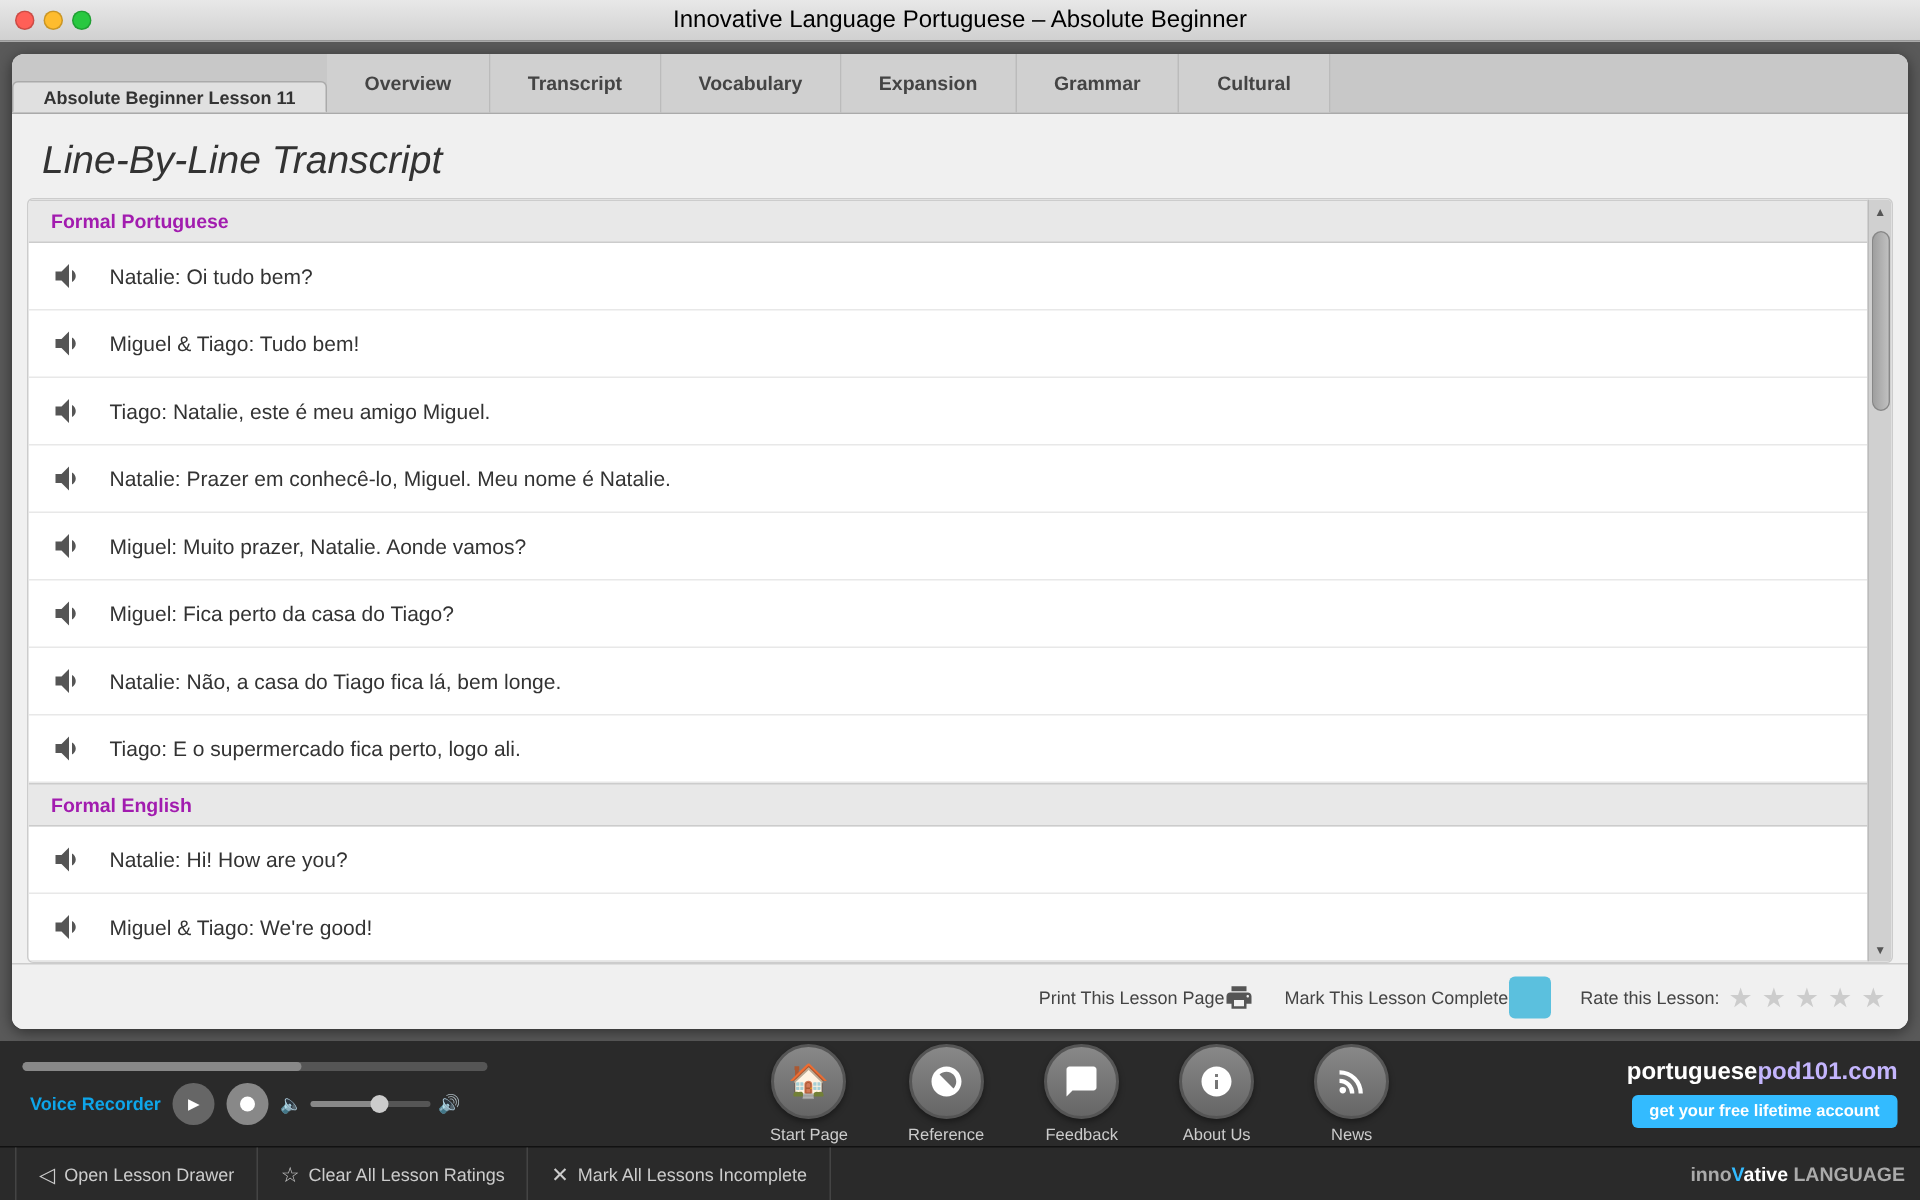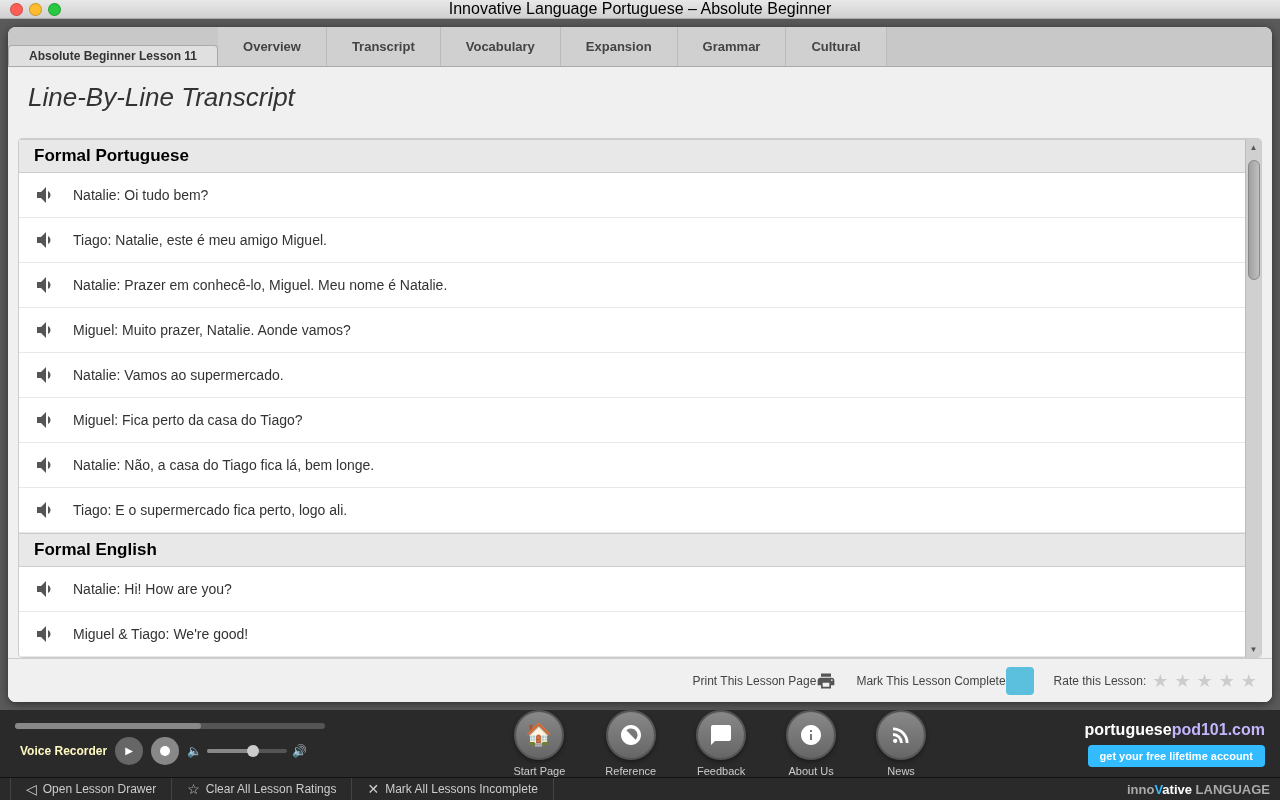--- a/index.html
+++ b/index.html
@@ -99,21 +99,21 @@
     #content-area {
       flex: 1;
       background: #f0f0f0;
       display: flex;
       flex-direction: column;
       overflow: hidden;
     }
 
     
     #page-title-area {
-      padding: 15px 20px 25px 20px;
+      padding: 15px 20px 10px 20px;
     }
     #page-title {
       font-size: 26px;
       font-style: italic;
       color: #333;
       font-weight: 300;
     }
 
     
     #transcript-container {
@@ -130,23 +130,23 @@
       flex: 1;
       overflow-y: scroll;
     }
 
     
     .section-header {
       background: #e8e8e8;
       border-bottom: 1px solid #ccc;
       border-top: 1px solid #ccc;
       padding: 6px 15px;
-      font-size: 17px;
+      font-size: 13px;
       font-weight: bold;
-      color: #000000;
+      color: #a21caf;
     }
 
     
     .transcript-row {
       display: flex;
       align-items: center;
       padding: 10px 15px;
       border-bottom: 1px solid #e8e8e8;
       min-height: 42px;
     }
@@ -258,21 +258,21 @@
       height: 100%;
       background: #888;
       border-radius: 3px;
     }
     #player-left {
       display: flex;
       flex-direction: column;
       width: 340px;
     }
     #voice-recorder-label {
-      color: #fef9c3;
+      color: #0ea5e9;
       font-size: 12px;
       font-weight: bold;
       margin-left: 5px;
     }
     #player-controls {
       display: flex;
       align-items: center;
       gap: 8px;
     }
     .play-btn {
@@ -485,45 +485,45 @@
               </svg>
             </span>
             <span class="transcript-text">Natalie: Oi tudo bem?</span>
           </div>
           <div class="transcript-row">
             <span class="speaker-icon">
               <svg width="24" height="24" viewBox="0 0 24 24" fill="#555">
                 <path d="M3 9v6h4l5 5V4L7 9H3zm13.5 3c0-1.77-1.02-3.29-2.5-4.03v8.05c1.48-.73 2.5-2.25 2.5-4.02z"></path>
               </svg>
             </span>
+            <span class="transcript-text">Miguel &amp; Tiago: Tudo bem!</span>
+          </div>
+          <div class="transcript-row">
+            <span class="speaker-icon">
+              <svg width="24" height="24" viewBox="0 0 24 24" fill="#555">
+                <path d="M3 9v6h4l5 5V4L7 9H3zm13.5 3c0-1.77-1.02-3.29-2.5-4.03v8.05c1.48-.73 2.5-2.25 2.5-4.02z"></path>
+              </svg>
+            </span>
             <span class="transcript-text">Tiago: Natalie, este é meu amigo Miguel.</span>
           </div>
           <div class="transcript-row">
             <span class="speaker-icon">
               <svg width="24" height="24" viewBox="0 0 24 24" fill="#555">
                 <path d="M3 9v6h4l5 5V4L7 9H3zm13.5 3c0-1.77-1.02-3.29-2.5-4.03v8.05c1.48-.73 2.5-2.25 2.5-4.02z"></path>
               </svg>
             </span>
             <span class="transcript-text">Natalie: Prazer em conhecê-lo, Miguel. Meu nome é Natalie.</span>
           </div>
           <div class="transcript-row">
             <span class="speaker-icon">
               <svg width="24" height="24" viewBox="0 0 24 24" fill="#555">
                 <path d="M3 9v6h4l5 5V4L7 9H3zm13.5 3c0-1.77-1.02-3.29-2.5-4.03v8.05c1.48-.73 2.5-2.25 2.5-4.02z"></path>
               </svg>
             </span>
             <span class="transcript-text">Miguel: Muito prazer, Natalie. Aonde vamos?</span>
-          </div>
-          <div class="transcript-row">
-            <span class="speaker-icon">
-              <svg width="24" height="24" viewBox="0 0 24 24" fill="#555">
-                <path d="M3 9v6h4l5 5V4L7 9H3zm13.5 3c0-1.77-1.02-3.29-2.5-4.03v8.05c1.48-.73 2.5-2.25 2.5-4.02z"></path>
-              </svg>
-            </span>
-            <span class="transcript-text">Natalie: Vamos ao supermercado.</span>
           </div>
           <div class="transcript-row">
             <span class="speaker-icon">
               <svg width="24" height="24" viewBox="0 0 24 24" fill="#555">
                 <path d="M3 9v6h4l5 5V4L7 9H3zm13.5 3c0-1.77-1.02-3.29-2.5-4.03v8.05c1.48-.73 2.5-2.25 2.5-4.02z"></path>
               </svg>
             </span>
             <span class="transcript-text">Miguel: Fica perto da casa do Tiago?</span>
           </div>
           <div class="transcript-row">

